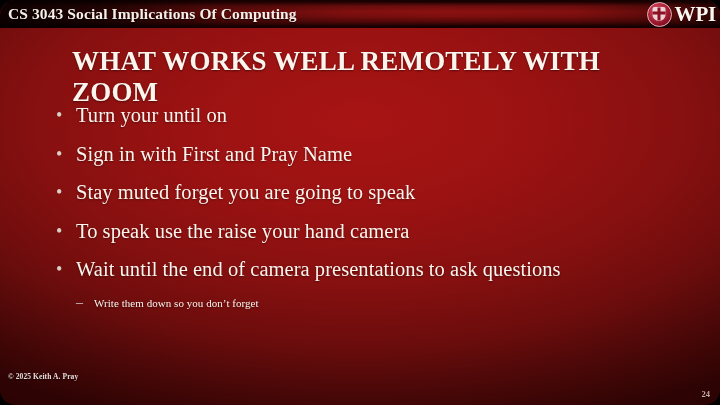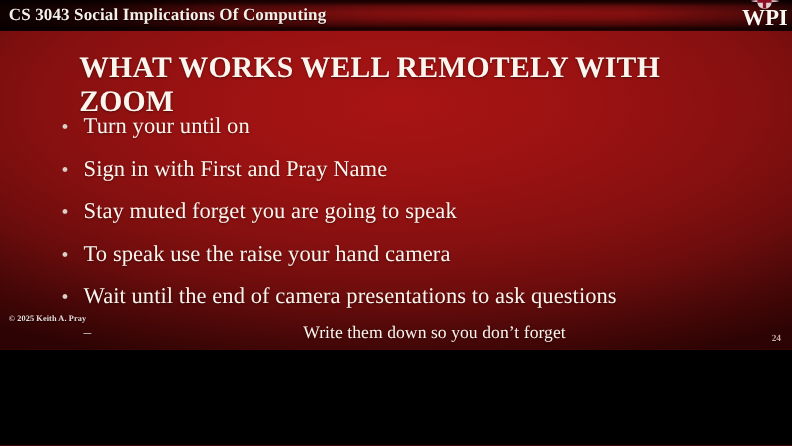--- a/index.html
+++ b/index.html
@@ -3,32 +3,33 @@
 <meta charset="utf-8">
 <style>
   html, body {
     margin: 0;
     padding: 0;
     background: #000;
   }
   #slide {
     position: relative;
     width: 720px;
-    height: 318px;
+    height: 405px;
     overflow: hidden;
     font-family: "Liberation Serif", "DejaVu Serif", serif;
     background-color: #7a0f0f;
     background-image:
       radial-gradient(ellipse 88% 78% at 50% 30%,
         #a81414 0%,
         #9b1212 28%,
         #861010 52%,
         #6a0c0c 72%,
         #4a0707 88%,
         #330303 100%);
+    border-radius: 15px;
   }
   
   #slide::after {
     content: "";
     position: absolute;
     inset: 0;
     pointer-events: none;
     background:
       radial-gradient(ellipse 120% 110% at 50% 35%,
         rgba(0,0,0,0) 45%,
@@ -89,21 +90,20 @@
   }
   .wpi-logo {
     position: absolute;
     right: 4px;
     top: 0px;
     height: 28px;
     display: flex;
     align-items: center;
     gap: 3px;
     z-index: 5;
-    flex-direction: column;
   }
   .wpi-seal {
     width: 23px;
     height: 23px;
     border-radius: 50%;
     background: radial-gradient(circle at 38% 32%, #d6546a 0%, #b82a3f 35%, #8c1024 70%, #5d0a18 100%);
     border: 1px solid #e8b9c2;
     box-shadow: 0 0 1px rgba(0,0,0,0.8);
     position: relative;
     display: block;
@@ -196,23 +196,22 @@
     margin-top: -3px;
     margin-bottom: 10px;
   }
   .sub-bullet .bullet-marker {
     width: 18px;
     font-size: 14px;
     line-height: 22px;
     color: #d8cfc6;
   }
   .sub-bullet .bullet-text {
-    font-size: 16px;
+    font-size: 11px;
     line-height: 22px;
-    text-align: center;
   }
 
   
   .footer-copyright {
     position: absolute;
     left: 8px;
     bottom: 24px;
     font-size: 7.5px;
     font-weight: bold;
     color: #e9dedc;

